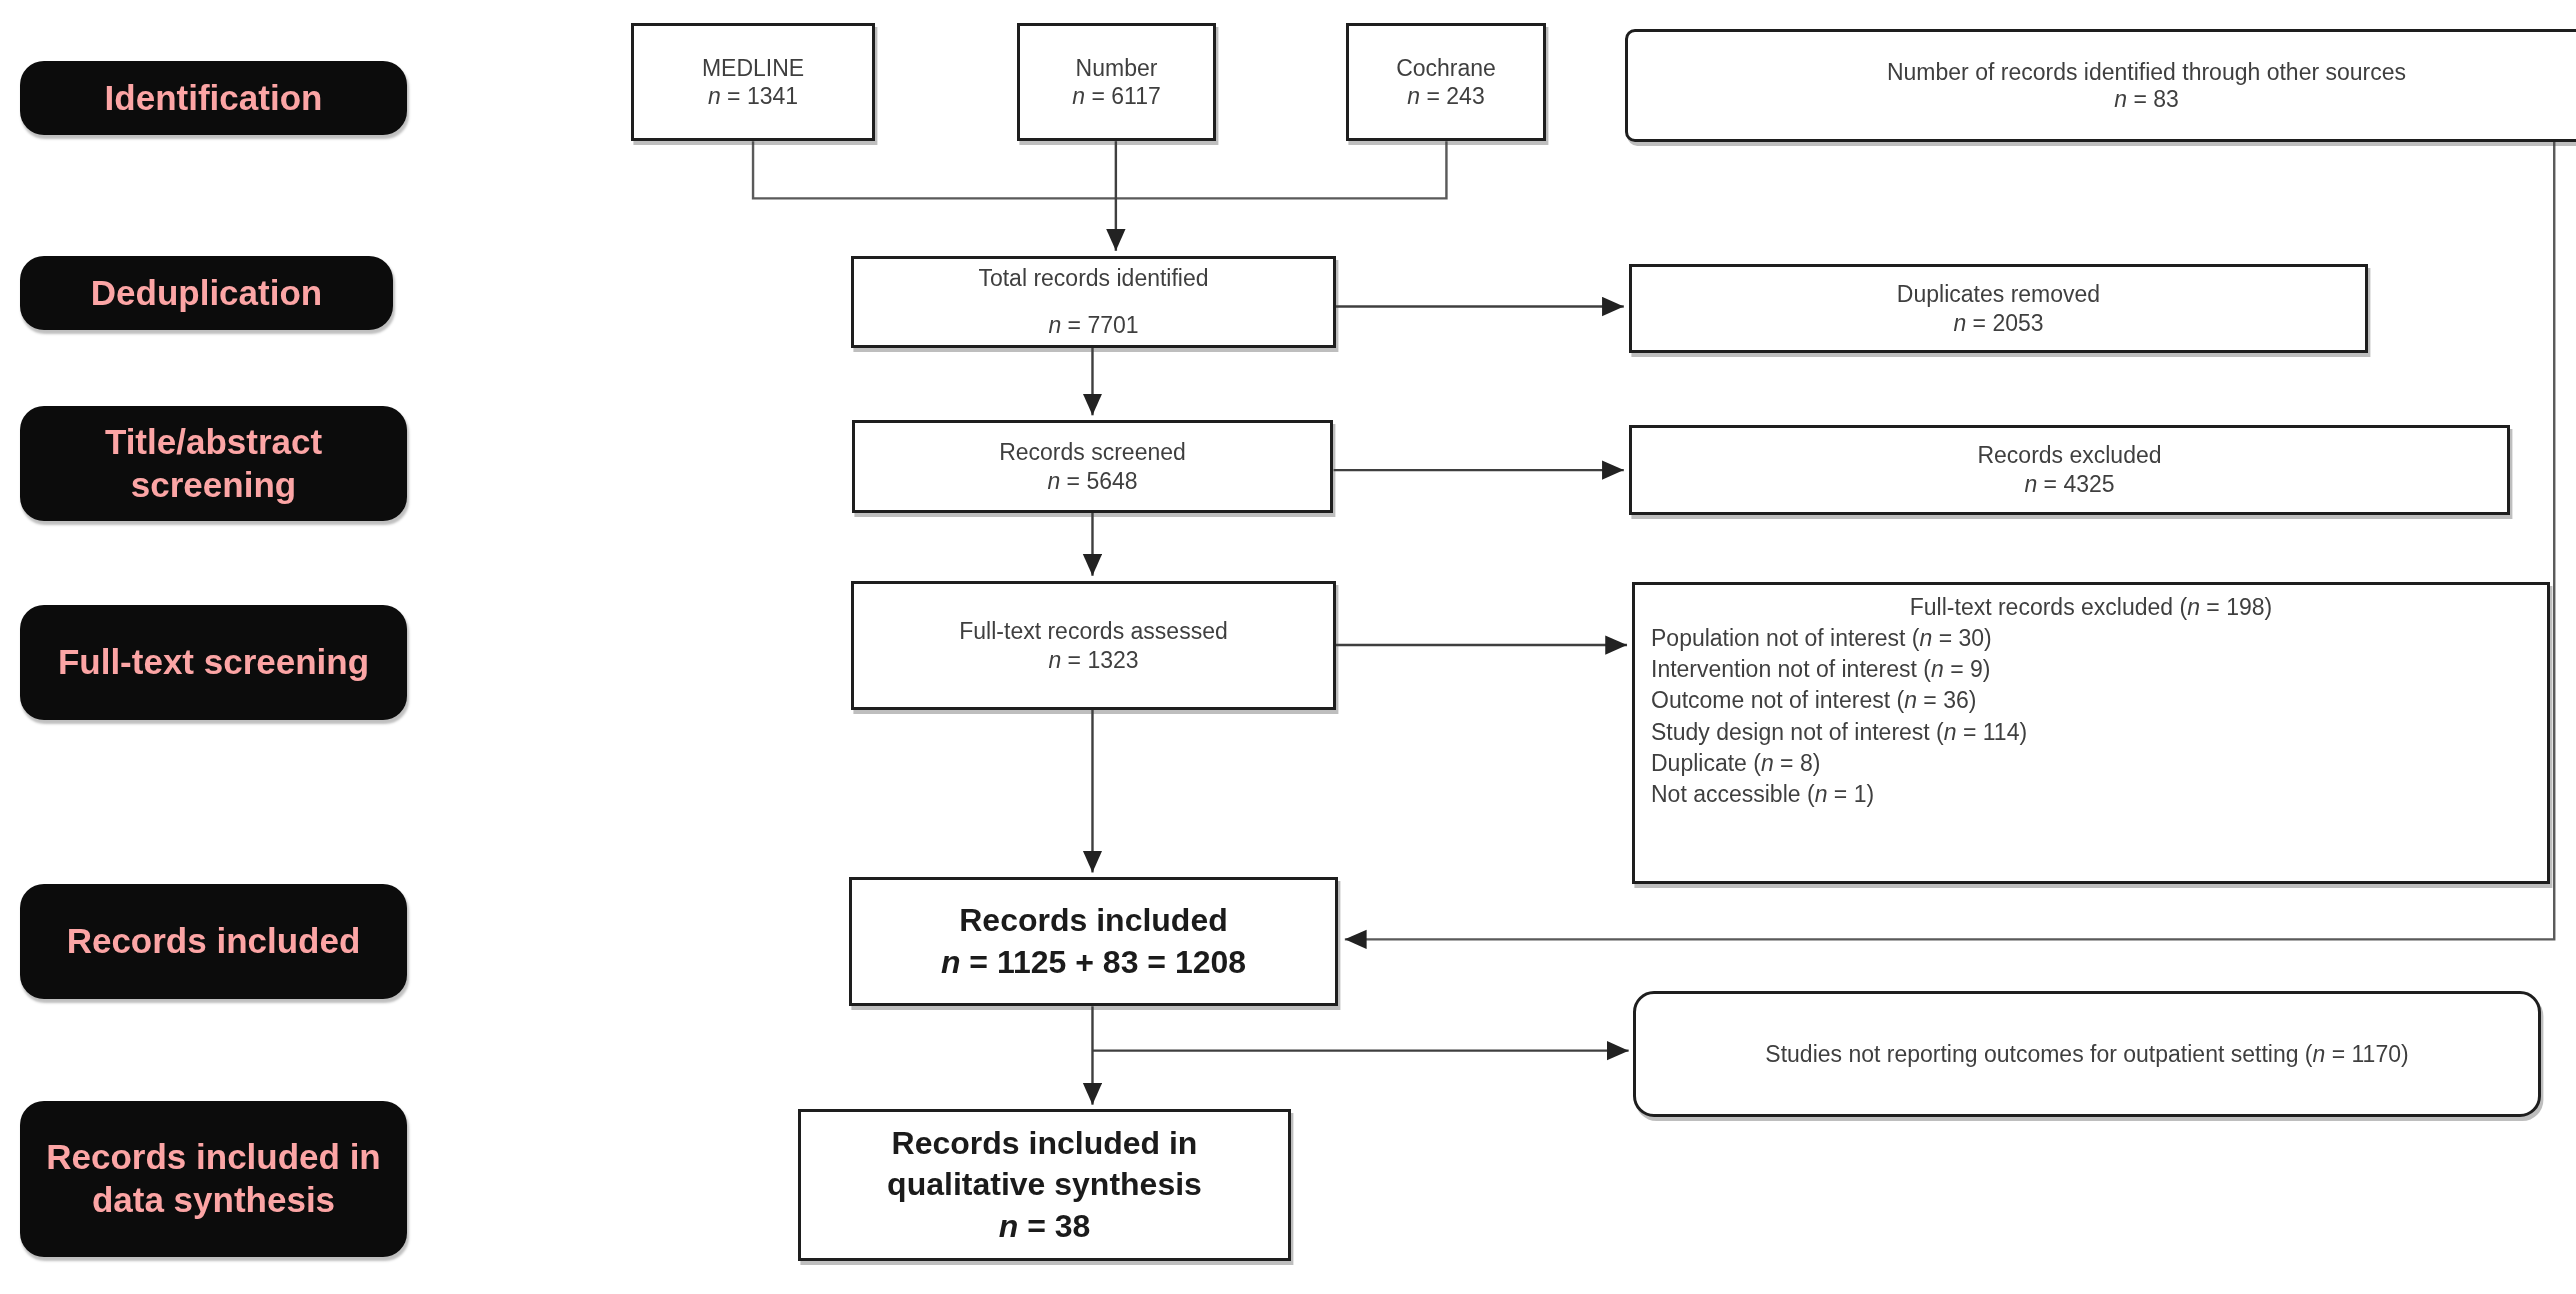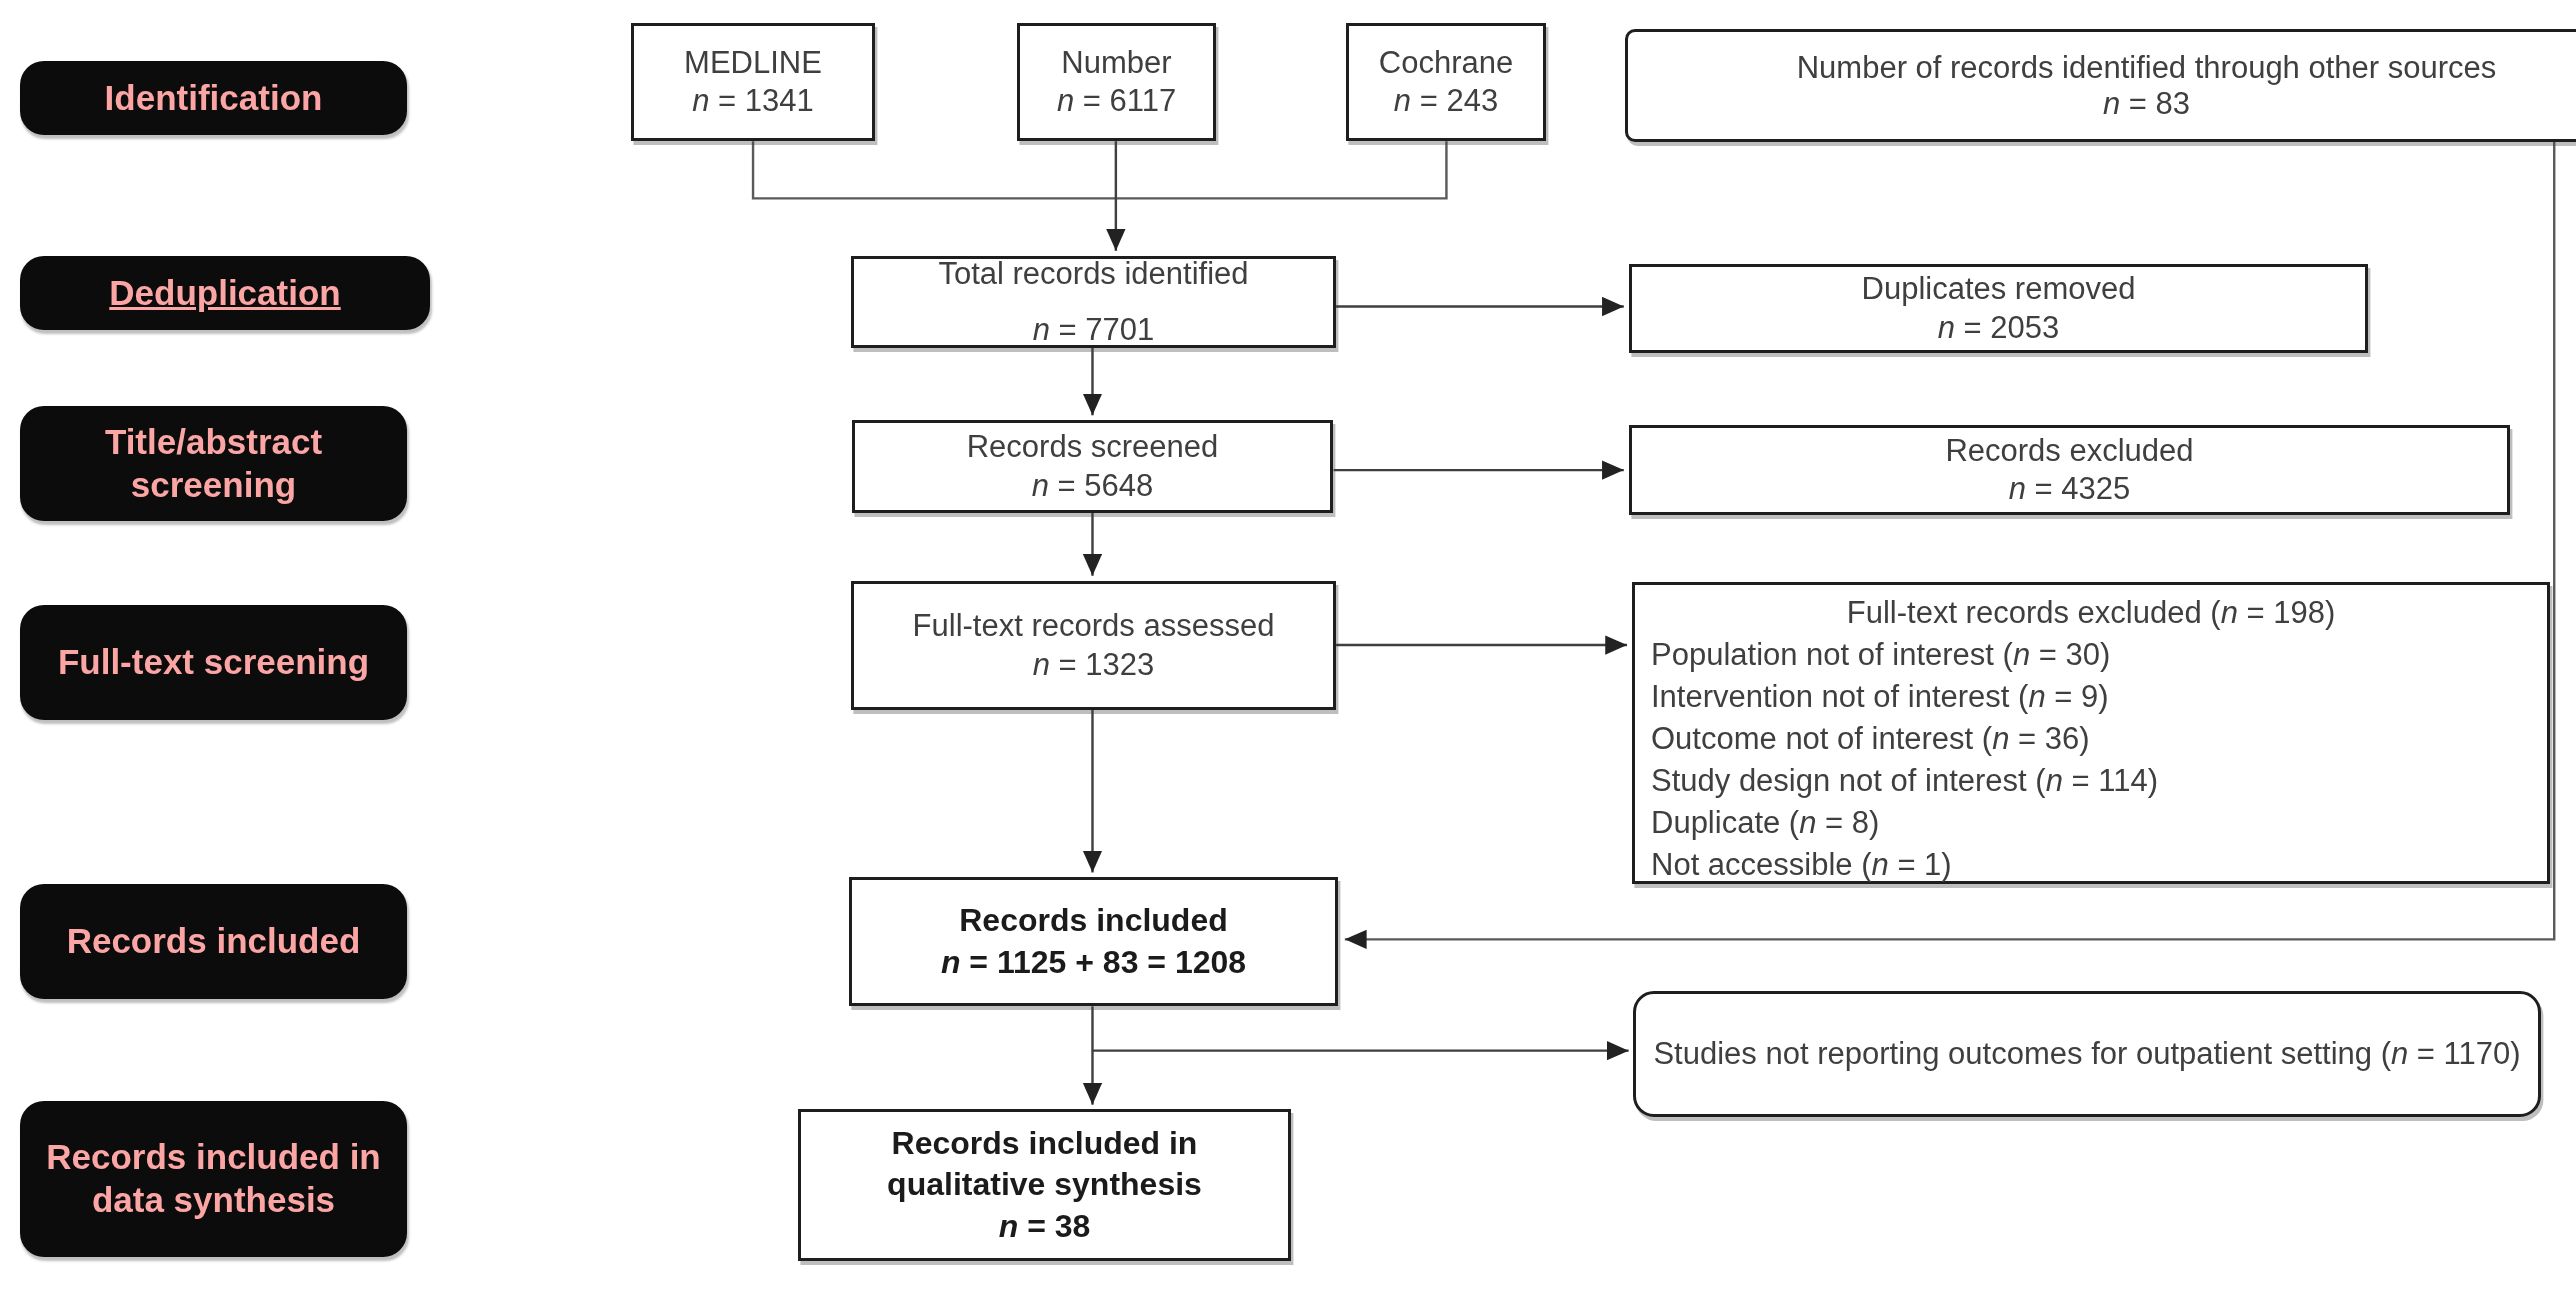--- a/index.html
+++ b/index.html
@@ -43,21 +43,21 @@
     z-index: 2;
     background: #ffffff;
     border: 3.2px solid #1e1e1e;
     box-sizing: border-box;
     display: flex;
     flex-direction: column;
     align-items: center;
     justify-content: center;
     text-align: center;
     color: #3f3f3f;
-    font-size: 31px;
+    font-size: 23px;
     line-height: 1.24;
     padding: 3.2px 9.7px;
     box-shadow: 2.4px 4px 0 rgba(70,70,70,0.35);
   }
   .box i { font-style: italic; }
   .box-bold {
     font-weight: bold;
     color: #1b1b1b;
     font-size: 32px;
     line-height: 1.3;
@@ -98,21 +98,21 @@
     <path d="M1656 380 H2014" fill="none" stroke="#3f3f3f" stroke-width="3" marker-end="url(#arrow)"></path>
     <path d="M1654 583 H2014" fill="none" stroke="#3f3f3f" stroke-width="3" marker-end="url(#arrow)"></path>
     <path d="M1656 800 H2018" fill="none" stroke="#3f3f3f" stroke-width="3" marker-end="url(#arrow)"></path>
 
     <path d="M3105 144 H3168 V1165 H1668" fill="none" stroke="#5a5a5a" stroke-width="3" marker-end="url(#arrow)"></path>
   </svg>
 
   <div class="stage" style="left:20px; top:61px; width:387px; height:74px;">
     <span>Identification</span>
   </div>
-  <div class="stage" style="left:20px; top:256px; width:410px; height:74px;text-decoration:underline;">
+  <div class="stage" style="left:20px; top:256px; width:373px; height:74px;">
     <span>Deduplication</span>
   </div>
   <div class="stage" style="left:20px; top:406px; width:387px; height:115px;">
     <span>Title/abstract screening</span>
   </div>
   <div class="stage" style="left:20px; top:605px; width:387px; height:115px;">
     <span>Full-text screening</span>
   </div>
   <div class="stage" style="left:20px; top:884px; width:387px; height:115px;">
     <span>Records included</span>

